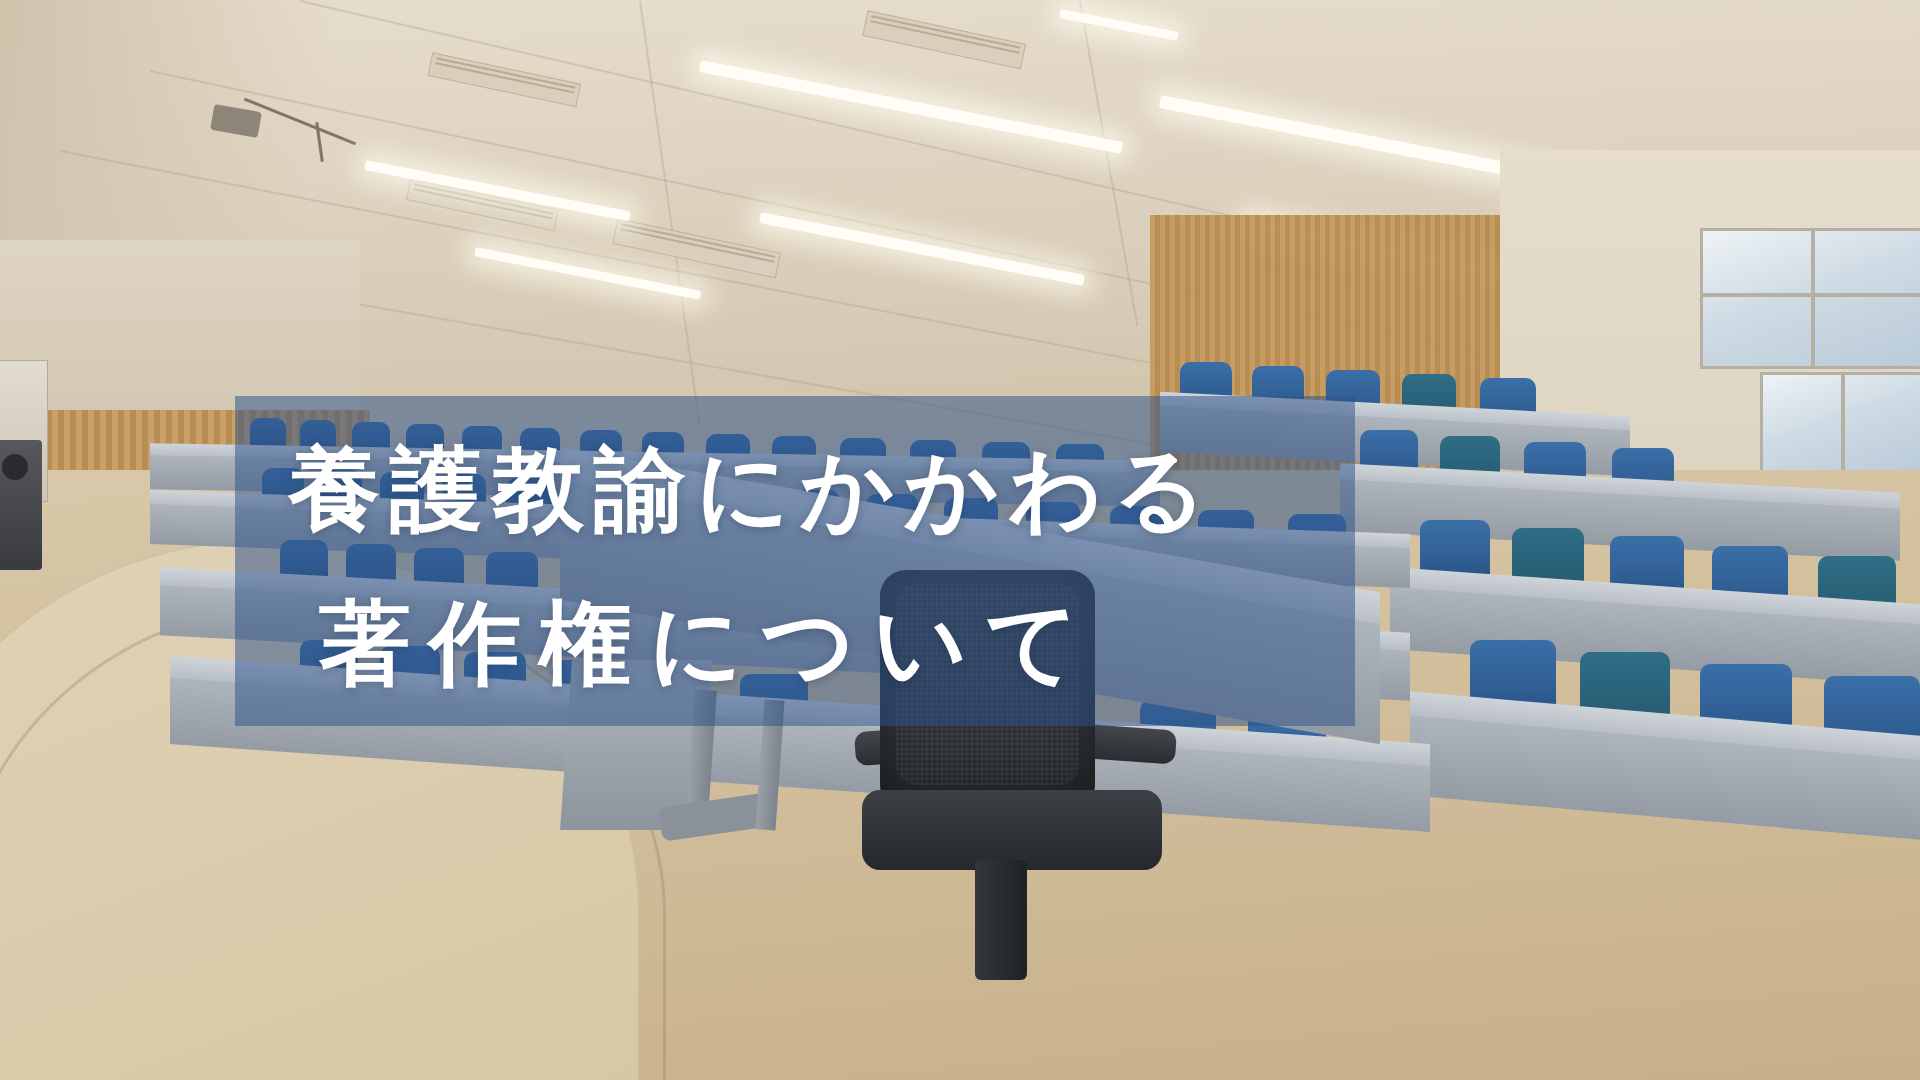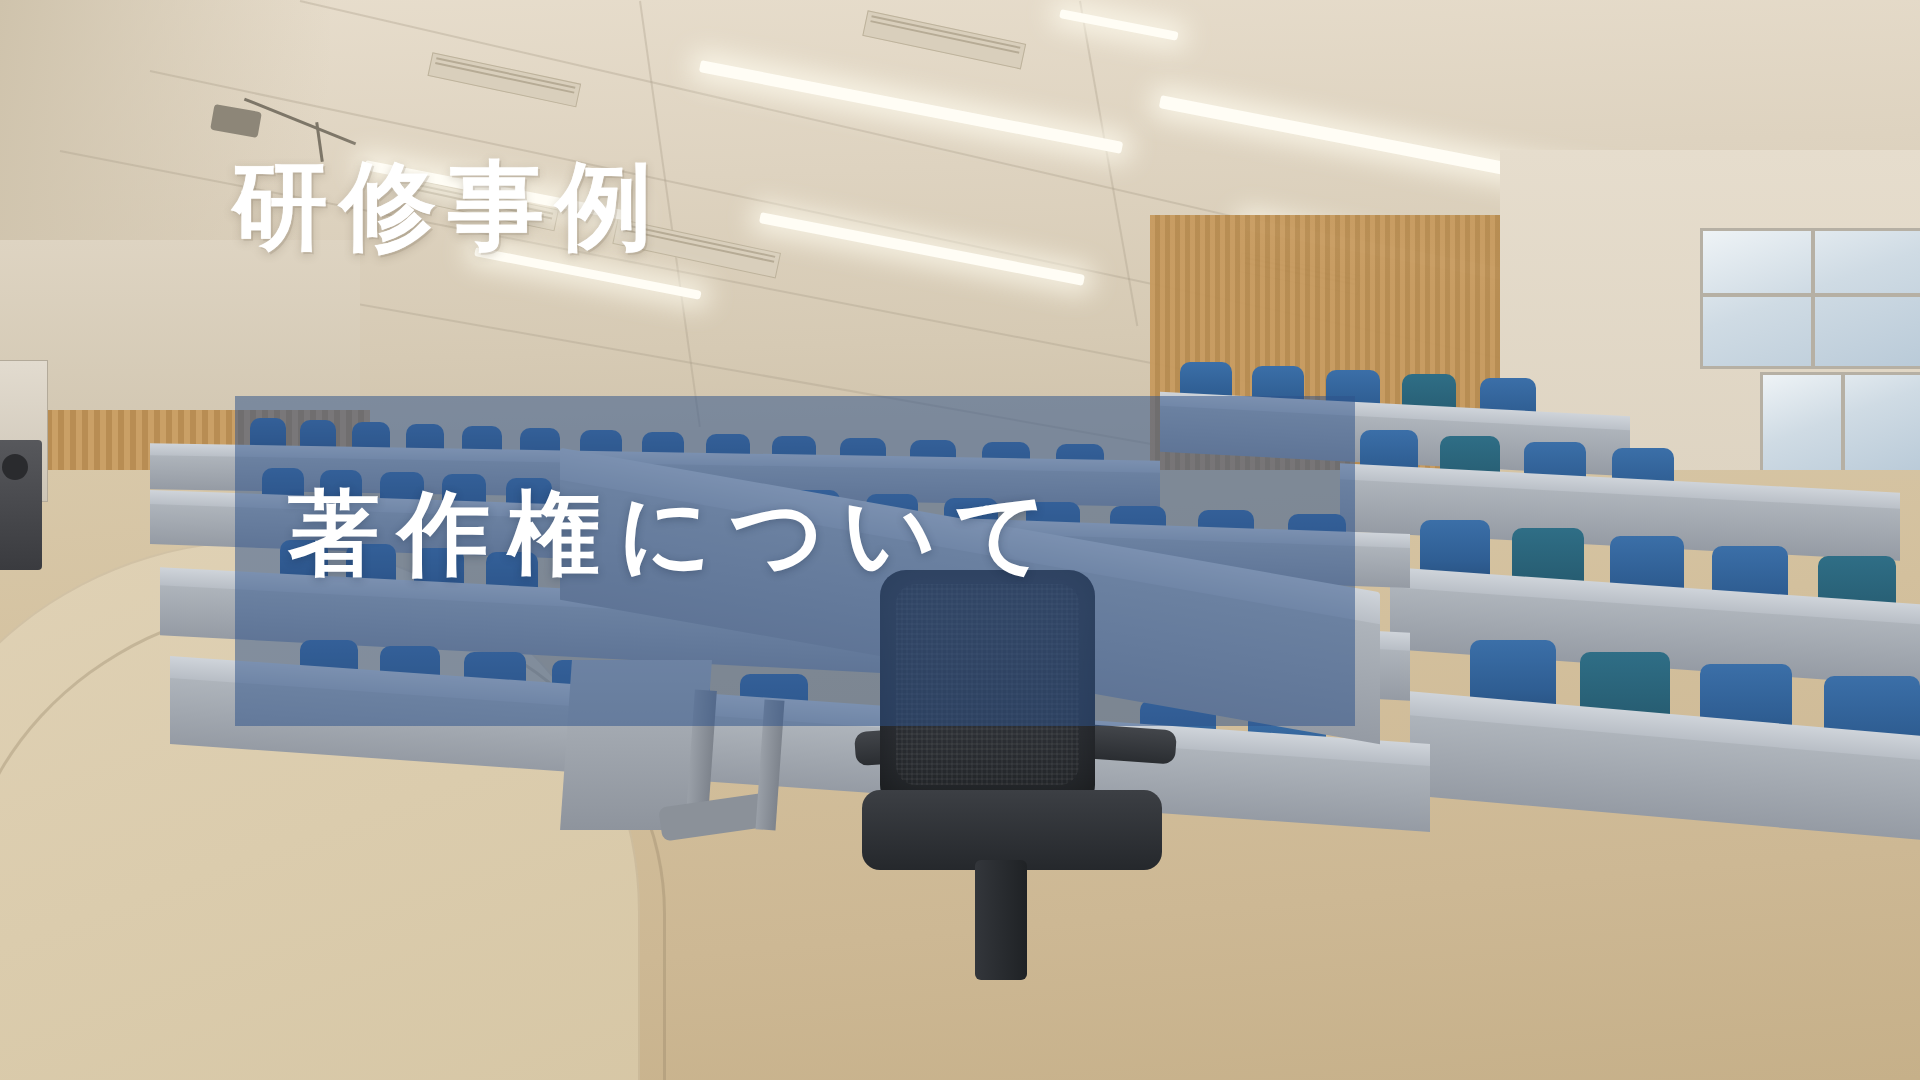--- a/index.html
+++ b/index.html
@@ -195,21 +195,21 @@
   
   .title-block {
     position:absolute; left:288px; top:425px; width:1060px;
   }
   .title-line {
     color:#ffffff; font-weight:700; font-size:92px; line-height:1;
     letter-spacing:10px; white-space:nowrap;
     text-shadow:0 2px 8px rgba(20,35,60,.30);
   }
   .title-line.l1 { margin-top:18px; }
-  .title-line.l2 { margin-top:62px; letter-spacing:18px; }
+  .title-line.l2 { margin-top:62px; letter-spacing:18px;margin-left:31px; }
 </style>
 </head>
 <body>
 
 <div id="slide">
 
   <div class="photo">
 
     <div class="ceiling"></div>
     <div class="ceiling-shade"></div>
@@ -397,20 +397,20 @@
     <div class="offchair-arm" style="left:1046px; top:726px; width:130px; height:34px; transform:rotate(4deg);"></div>
     <div class="offchair-back">
       <div class="offchair-mesh"></div>
     </div>
     <div class="offchair-seat"></div>
     <div style="position:absolute;left:975px;top:860px;width:52px;height:120px;background:linear-gradient(90deg,#33363b,#1f2225);border-radius:6px;"></div>
   </div>
 
   <div class="overlay-panel"></div>
 
-  <div class="headline">研修事例</div>
 
 
   <div class="title-block">
+    <div class="title-line l1">養護教諭にかかわる</div>
     <div class="title-line l2">著作権について</div>
   </div>
 
 </div>
 
 </body></html>

